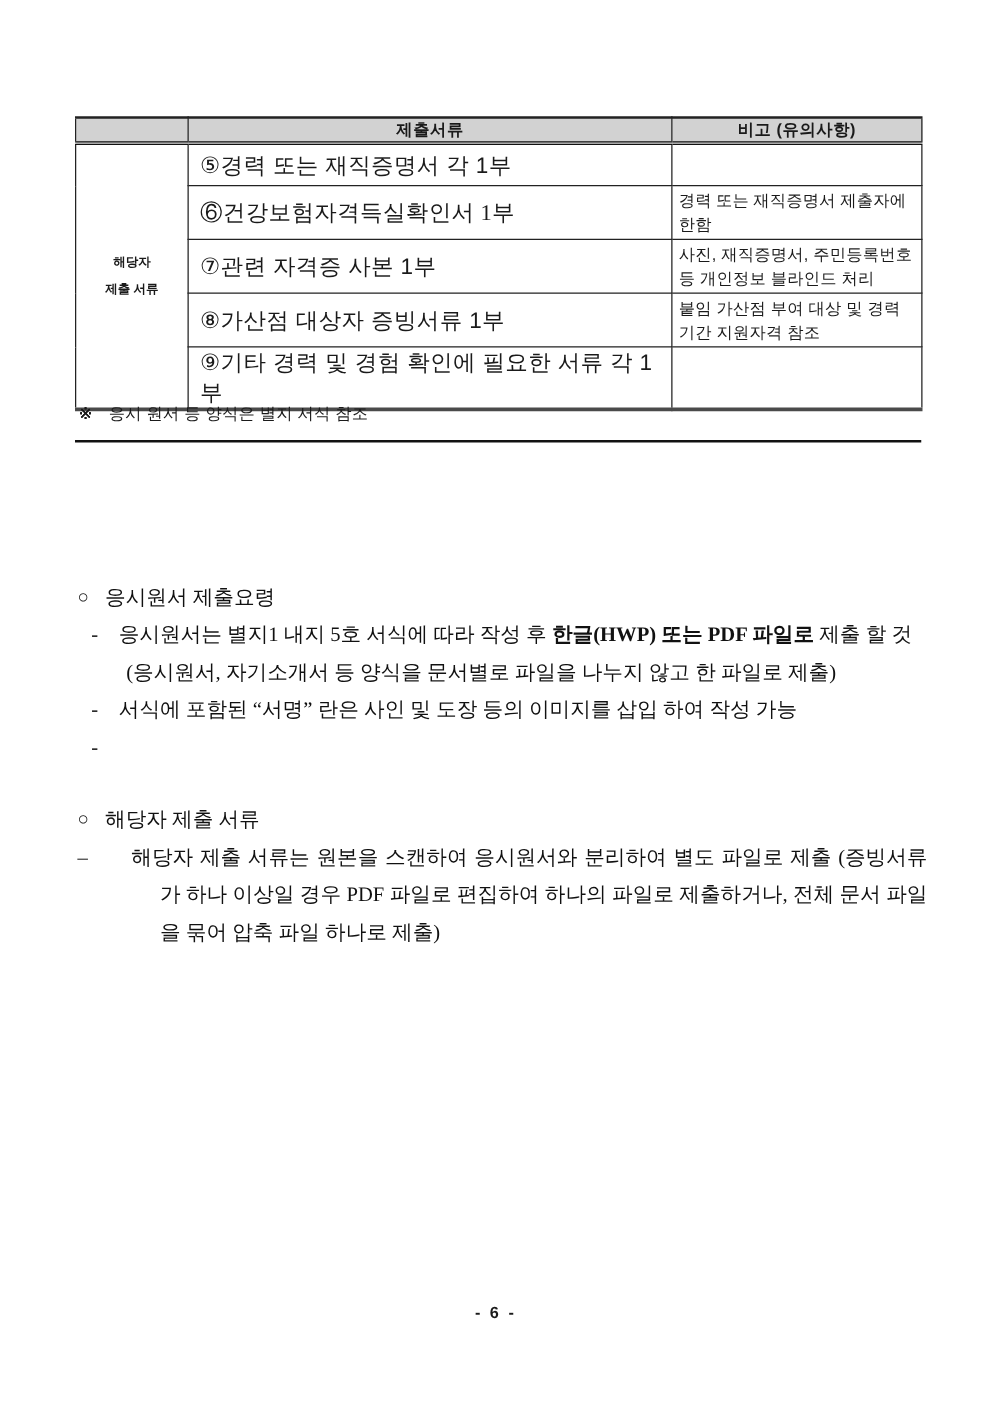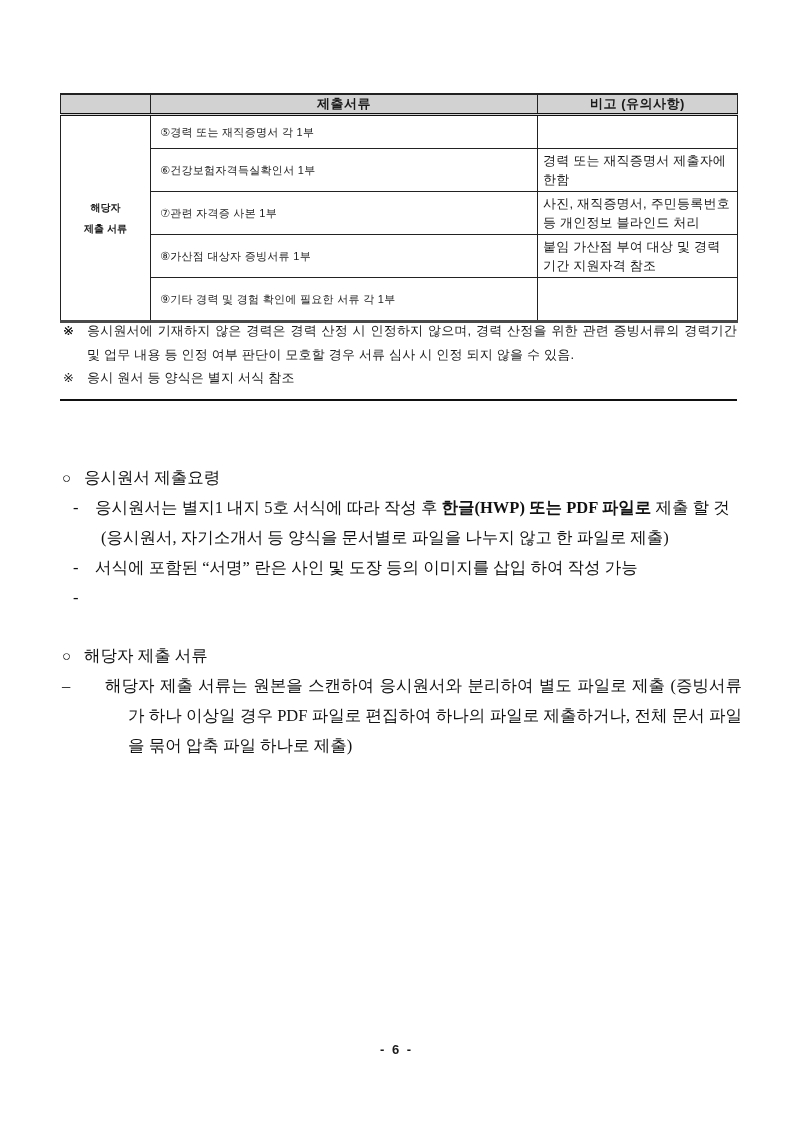--- a/index.html
+++ b/index.html
@@ -42,32 +42,32 @@
     letter-spacing: 0.5px;
   }
   td.row-label {
     text-align: center;
     font-weight: bold;
     font-size: 10px;
     line-height: 21px;
   }
   td.doc-cell {
     padding-left: 9px;
-    font-size: 11px;
+    font-size: 18px;
     letter-spacing: 0.3px;
   }
   td.note-cell {
     padding: 2px 4px 2px 5px;
     font-size: 13px;
     line-height: 19px;
     letter-spacing: 0.2px;
     word-break: break-all;
   }
   tr.r5 { height: 34px; }
-  tr.r6 { height: 40px; }
+  tr.r6 { height: 40px; font-family: Liberation Serif, serif; }
   tr.r7 { height: 39px; }
   tr.r8 { height: 36px; }
   tr.r9 { height: 44px; }
 
   
   .notes-box {
     position: absolute;
     left: 60px;
     top: 313px;
     width: 677px;
@@ -172,21 +172,20 @@
       </tr>
     </tbody>
   </table>
 
   <div class="notes-box">
     <p class="note">
       <span class="nmark">※</span>
     </p>
     <p class="note">
       <span class="nmark">※</span>
-      <span>응시원서에 기재하지 않은 경력은 경력 산정 시 인정하지 않으며, 경력 산정을 위한 관련 증빙서류의 경력기간 및 업무 내용 등 인정 여부 판단이 모호할 경우 서류 심사 시 인정 되지 않을 수 있음.</span>
     </p>
     <p class="note">
       <span class="nmark">※</span>
       <span>응시 원서 등 양식은 별지 서식 참조</span>
     </p>
   </div>
 
   <div class="section sec1">
     <p class="sec-heading">
       <span class="hmark">○</span>

